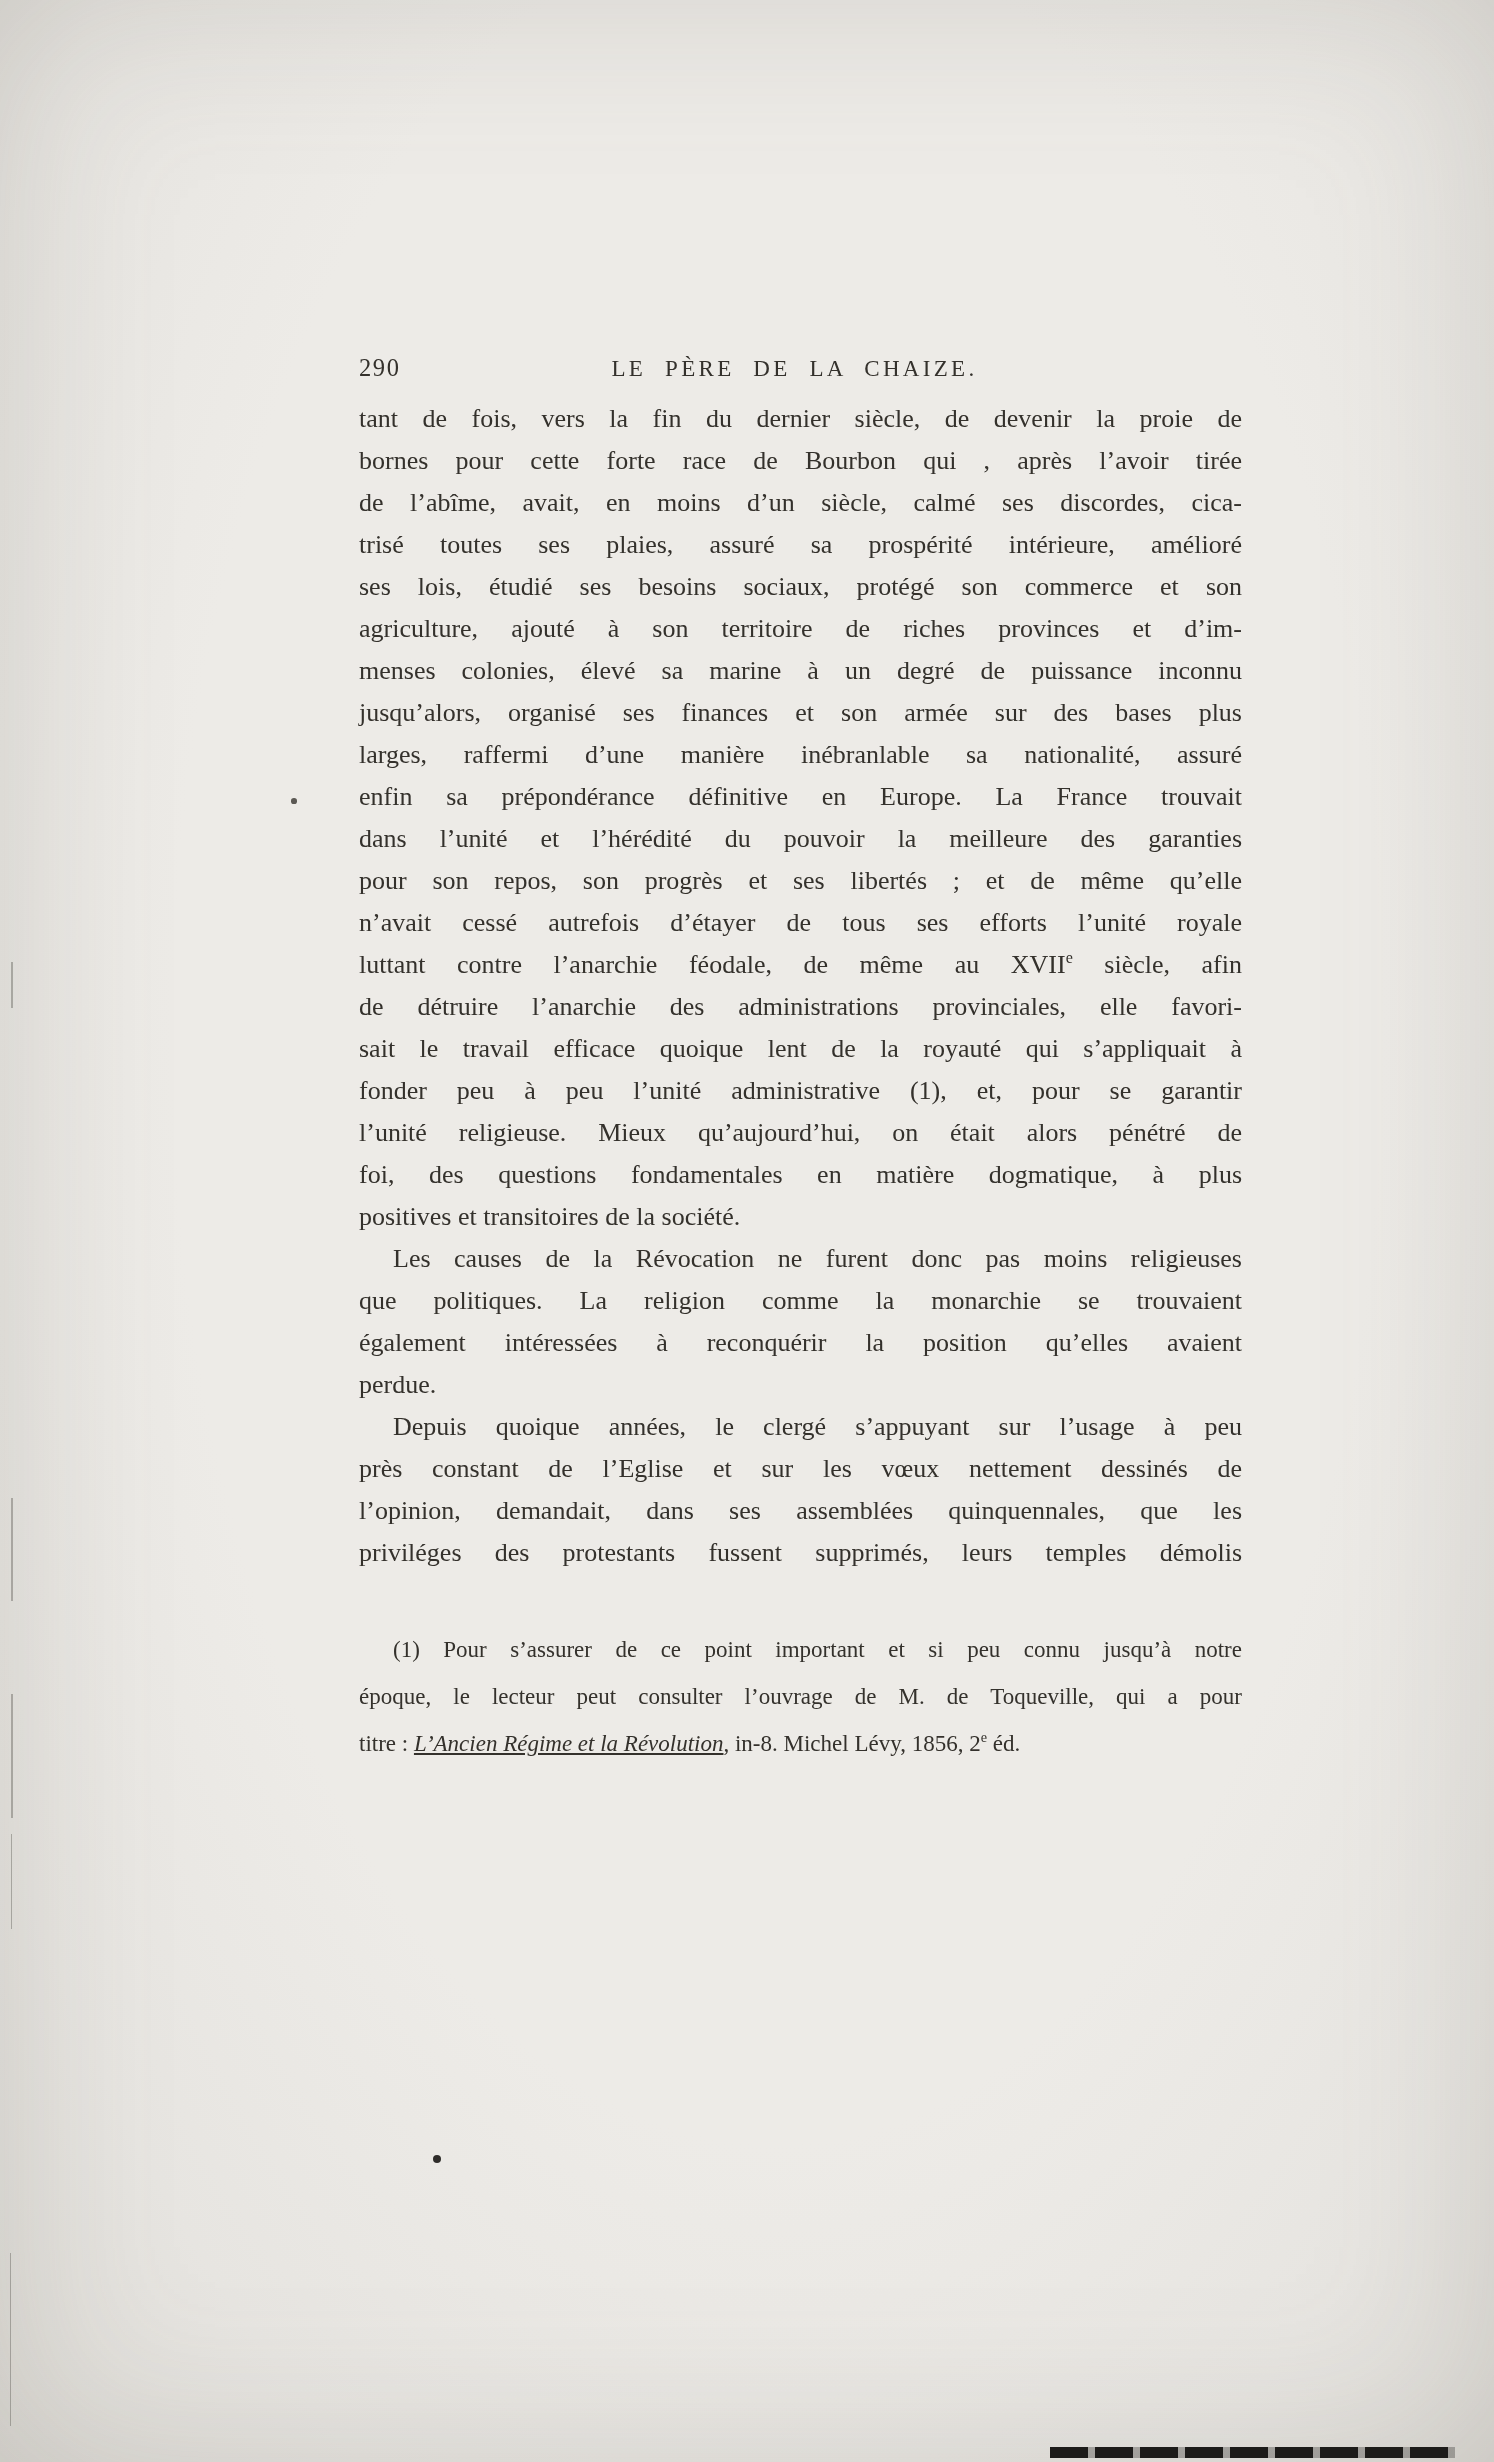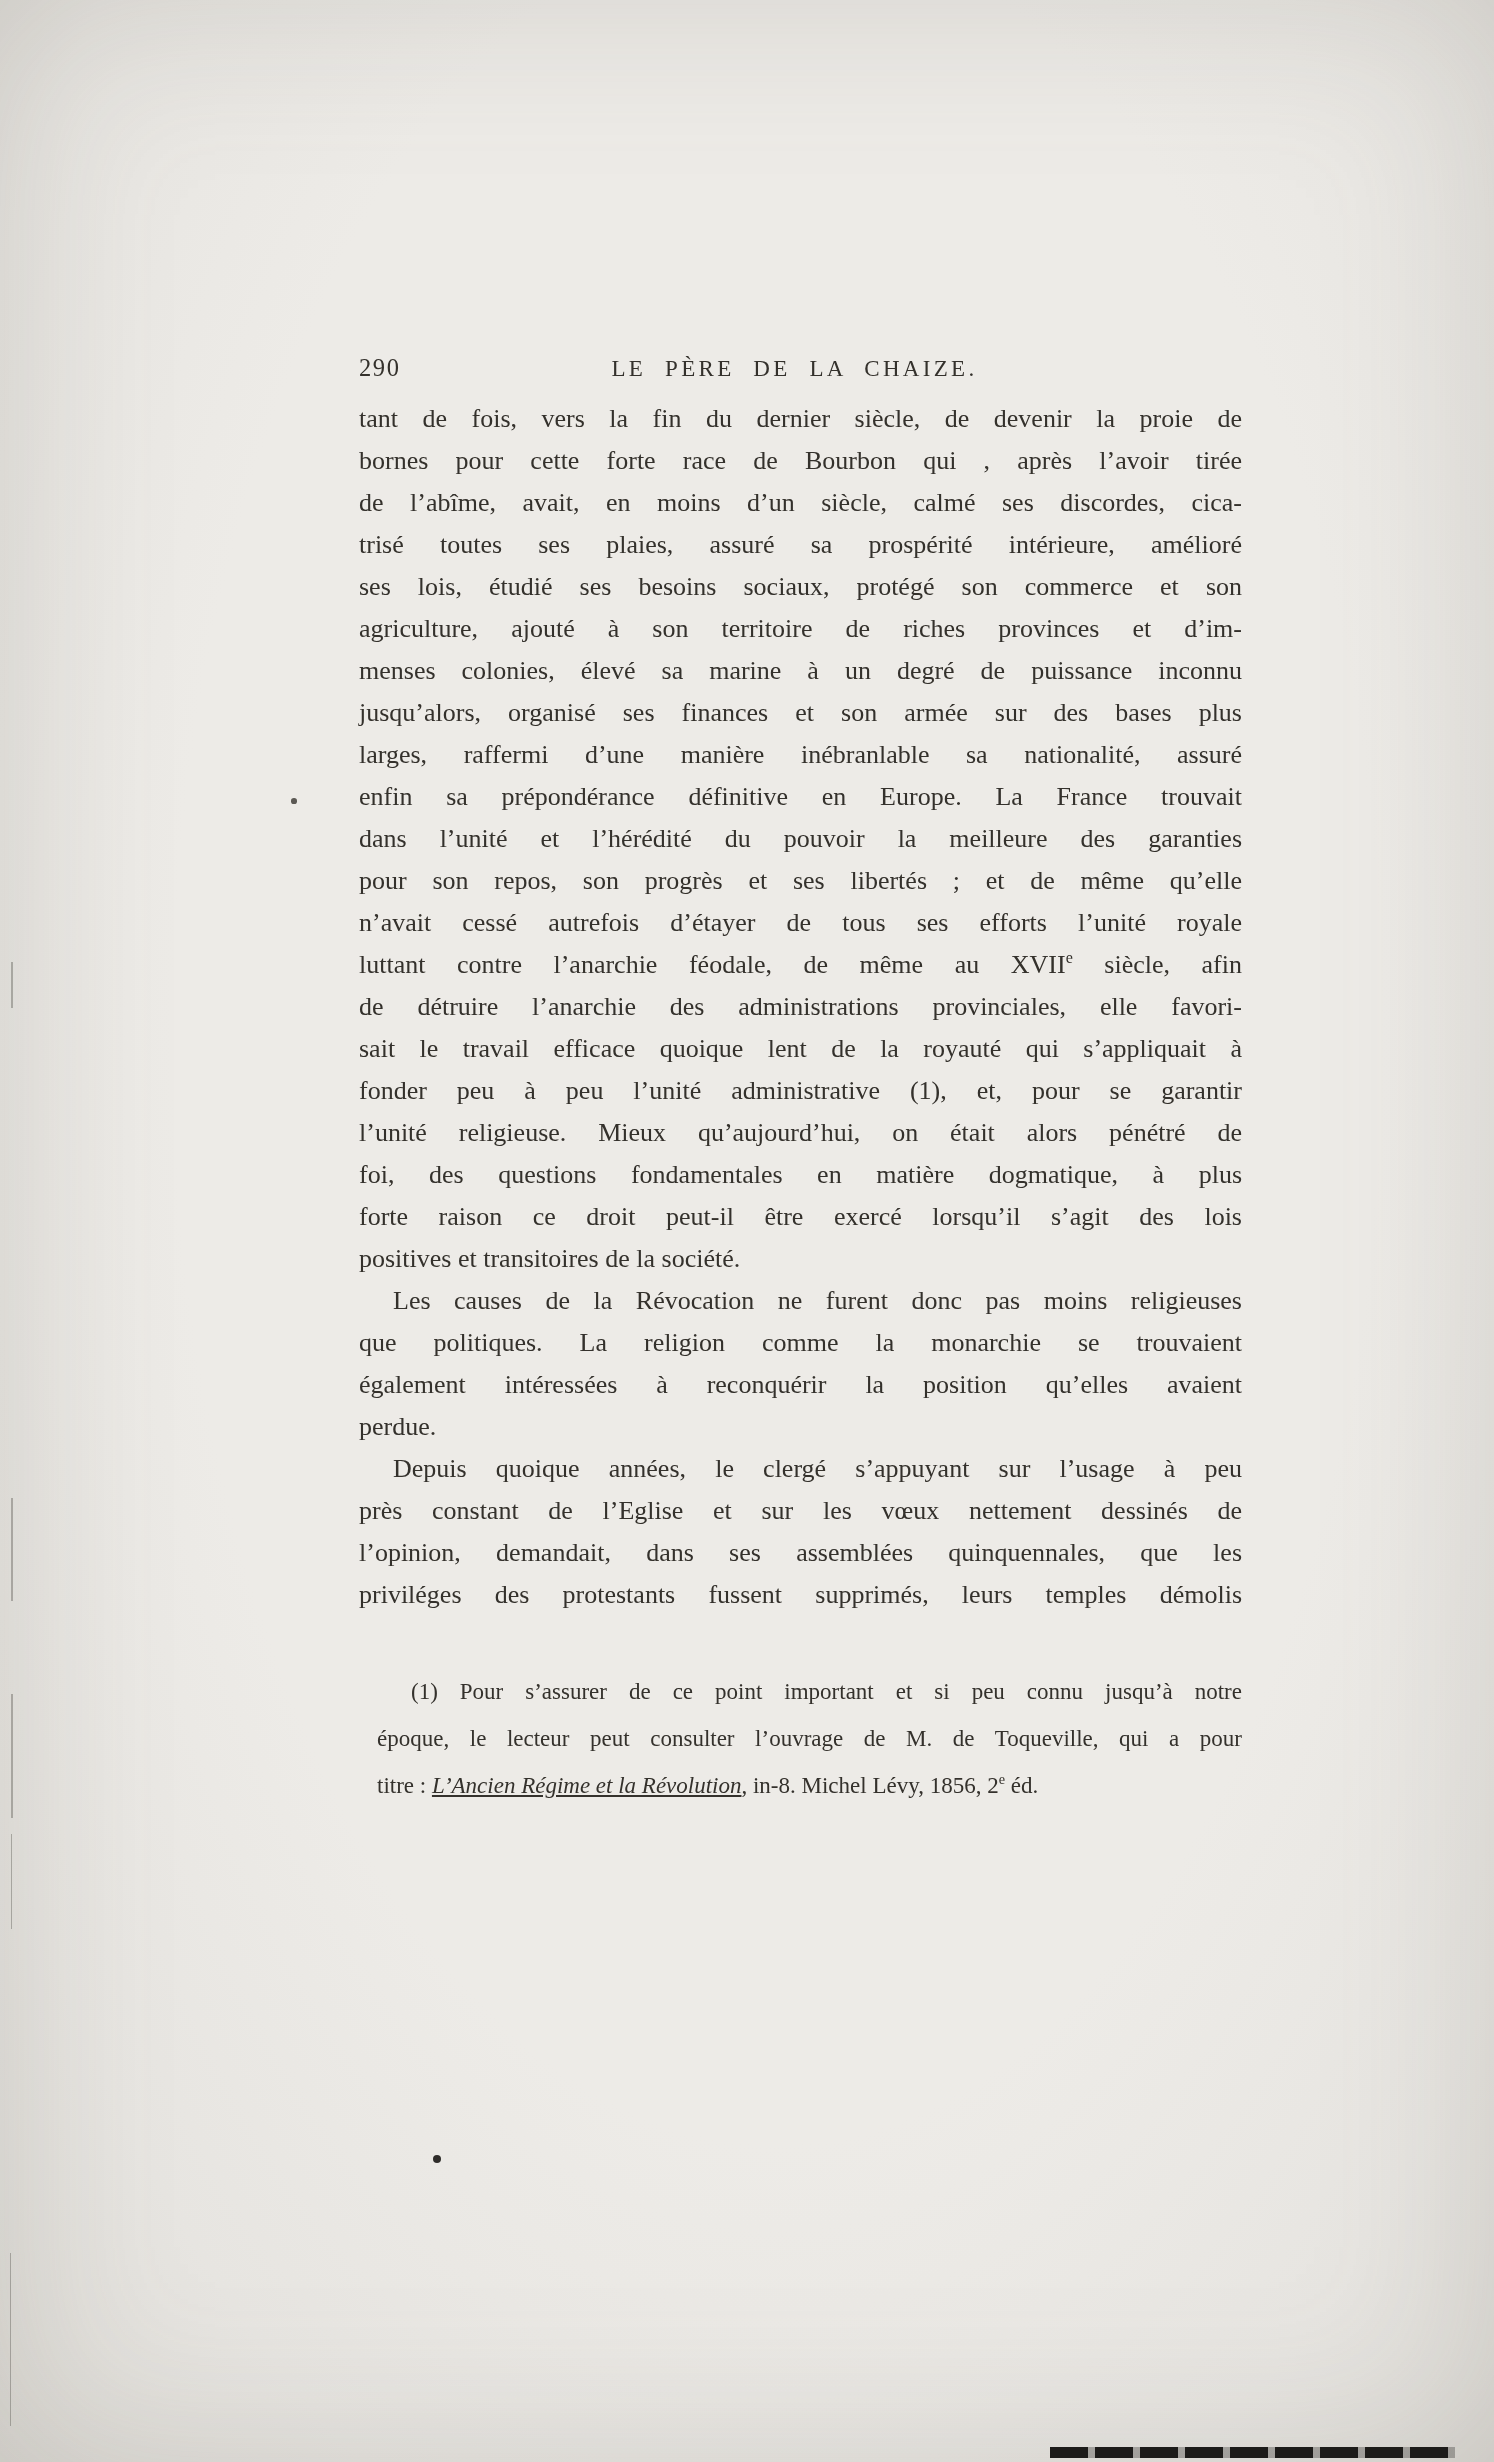--- a/index.html
+++ b/index.html
@@ -31,21 +31,21 @@
     font-size:26px;
   }
   .line {
     line-height:42px; height:42px;
     text-align:justify; text-align-last:justify;
     overflow:visible; white-space:normal;
   }
   .line.lastline { text-align-last:left; }
   .para.indent .line:first-child { text-indent:34px; }
   .footnote { margin-top:52px; font-size:23px; }
-  .footnote .line { line-height:47px; height:47px;margin-left:18px; }
+  .footnote .line { line-height:47px; height:47px; }
   .footnote .line:first-child { text-indent:34px; }
   sup { font-size:.62em; line-height:0; vertical-align:super; }
   i { font-style:italic;text-decoration:underline; }
 
   
   .artifact { position:absolute; width:1.6px; background:rgba(70,66,60,.35); }
   .a1 { left:11.4px; top:962px; height:46px; }
   .a2 { left:11.4px; top:1498px; height:103px; }
   .a3 { left:11.4px; top:1694px; height:124px; }
   .a4 { left:10.6px; top:1834px; height:95px; }
@@ -82,21 +82,20 @@
         <div class="line"><span>enfin sa prépondérance définitive en Europe. La France trouvait</span></div>
         <div class="line"><span>dans l’unité et l’hérédité du pouvoir la meilleure des garanties</span></div>
         <div class="line"><span>pour son repos, son progrès et ses libertés ; et de même qu’elle</span></div>
         <div class="line"><span>n’avait cessé autrefois d’étayer de tous ses efforts l’unité royale</span></div>
         <div class="line"><span>luttant contre l’anarchie féodale, de même au XVII</span><sup>e</sup><span> siècle, afin</span></div>
         <div class="line"><span>de détruire l’anarchie des administrations provinciales, elle favori-</span></div>
         <div class="line"><span>sait le travail efficace quoique lent de la royauté qui s’appliquait à</span></div>
         <div class="line"><span>fonder peu à peu l’unité administrative (1), et, pour se garantir</span></div>
         <div class="line"><span>l’unité religieuse. Mieux qu’aujourd’hui, on était alors pénétré de</span></div>
         <div class="line"><span>foi, des questions fondamentales en matière dogmatique, à plus</span></div>
-        <div class="line"><span>forte raison ce droit peut-il être exercé lorsqu’il s’agit des lois</span></div>
         <div class="line lastline"><span>positives et transitoires de la société.</span></div>
       </div>
     <div class="para indent">
         <div class="line"><span>Les causes de la Révocation ne furent donc pas moins religieuses</span></div>
         <div class="line"><span>que politiques. La religion comme la monarchie se trouvaient</span></div>
         <div class="line"><span>également intéressées à reconquérir la position qu’elles avaient</span></div>
         <div class="line lastline"><span>perdue.</span></div>
       </div>
     <div class="para indent">
         <div class="line"><span>Depuis quoique années, le clergé s’appuyant sur l’usage à peu</span></div>

